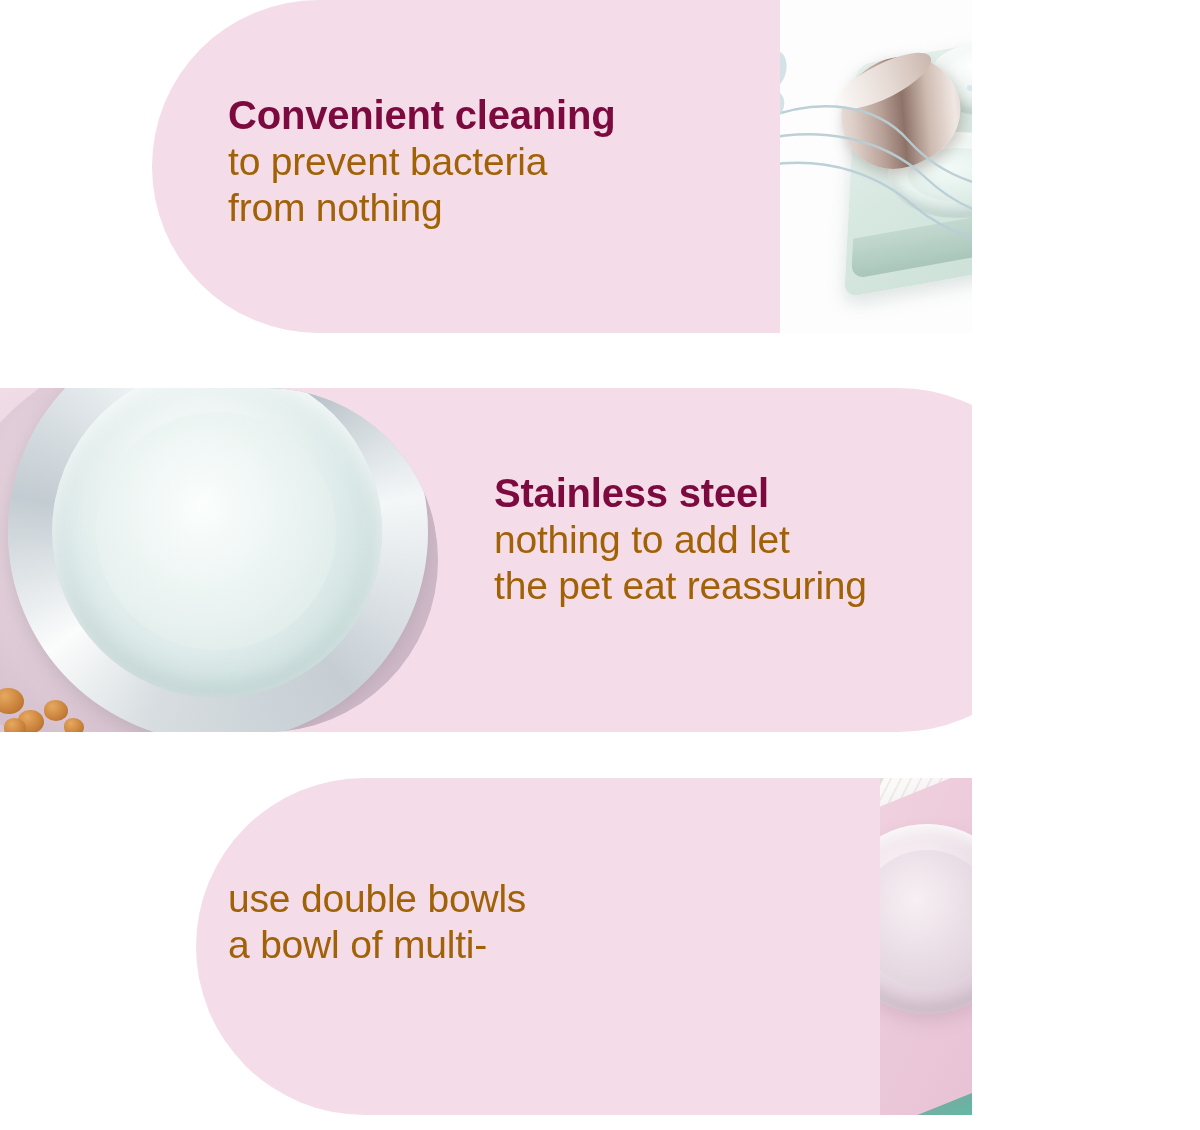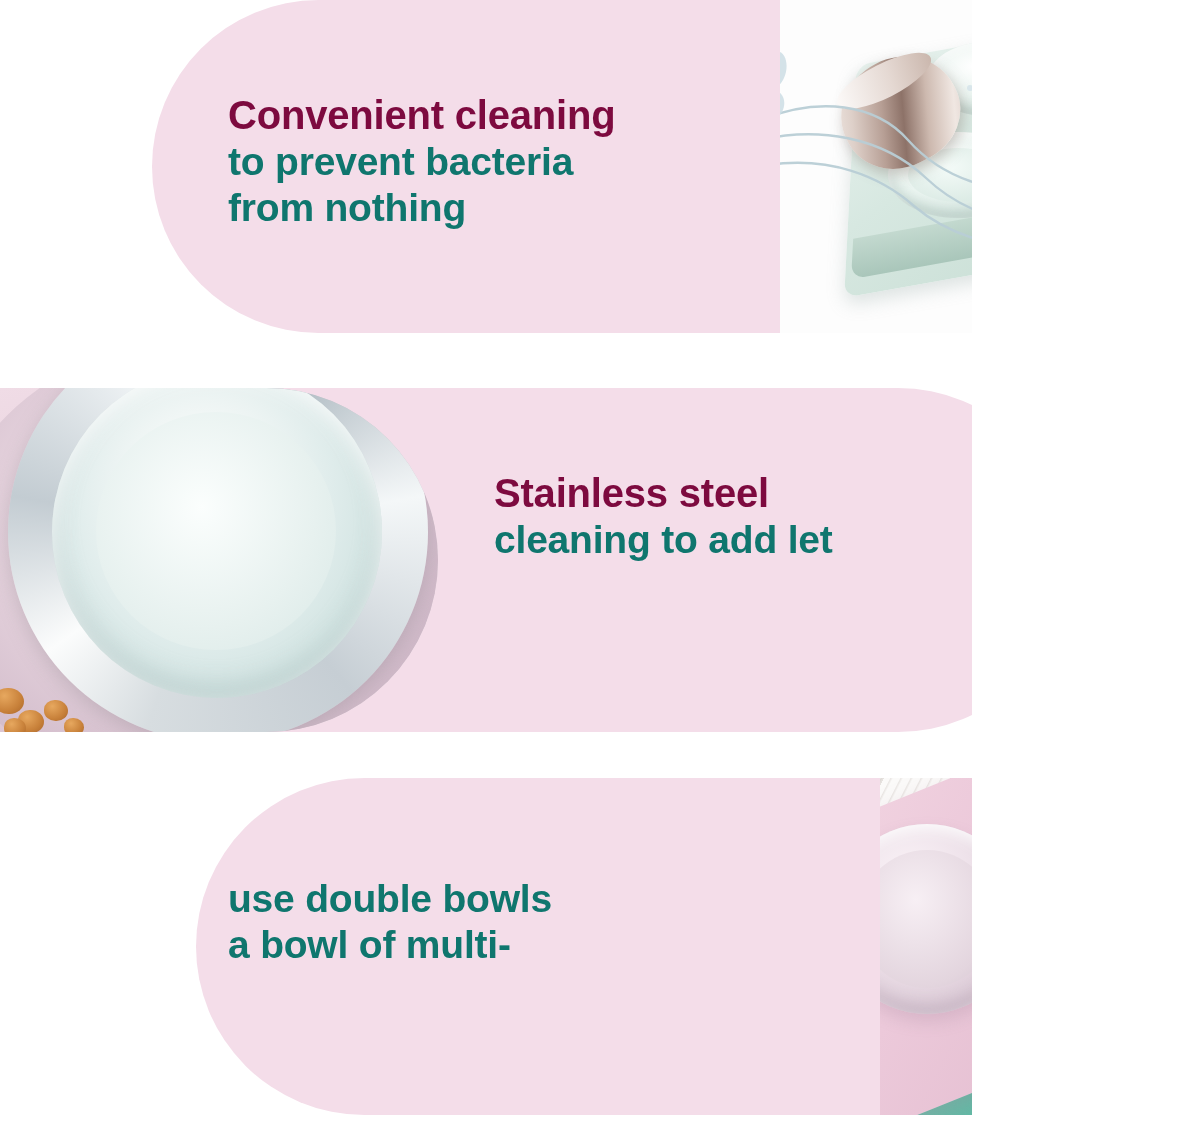--- a/index.html
+++ b/index.html
@@ -44,23 +44,23 @@
   }
   .headline {
     color: #7d0a3f;
     font-size: 40px;
     font-weight: 700;
     line-height: 1.18;
     letter-spacing: -0.2px;
     white-space: nowrap;
   }
   .subline {
-    color: #0f766e;
+    color: #a16207;
     font-size: 39px;
-    font-weight: 700;
+    font-weight: 400;
     line-height: 1.18;
     letter-spacing: -0.2px;
     white-space: nowrap;
   }
 
   
   .photo {
     position: absolute;
     overflow: hidden;
     background: #ffffff;
@@ -352,21 +352,22 @@
         <div class="ph2-kibble" style="left:-6px;  top:300px; width:30px; height:26px;"></div>
         <div class="ph2-kibble" style="left:18px;  top:322px; width:26px; height:23px;"></div>
         <div class="ph2-kibble" style="left:44px;  top:312px; width:24px; height:21px;"></div>
         <div class="ph2-kibble" style="left:4px;   top:330px; width:22px; height:20px;"></div>
         <div class="ph2-kibble" style="left:64px;  top:330px; width:20px; height:18px;"></div>
       </div>
     </div>
 
     <div class="text-block" style="left:494px; top:82px; z-index:6;">
       <div class="headline">Stainless steel</div>
-      <div class="subline">cleaning to add let</div>
+      <div class="subline">nothing to add let</div>
+      <div class="subline">the pet eat reassuring</div>
     </div>
   </div>
 
   <div class="section" style="top:778px; height:337px;">
 
     <div class="photo" style="left:600px; top:0px; width:600px; height:337px;">
       <div class="ph3-bg"></div>
       <div class="ph3-planks"></div>
       <div class="ph3-grain"></div>
 

